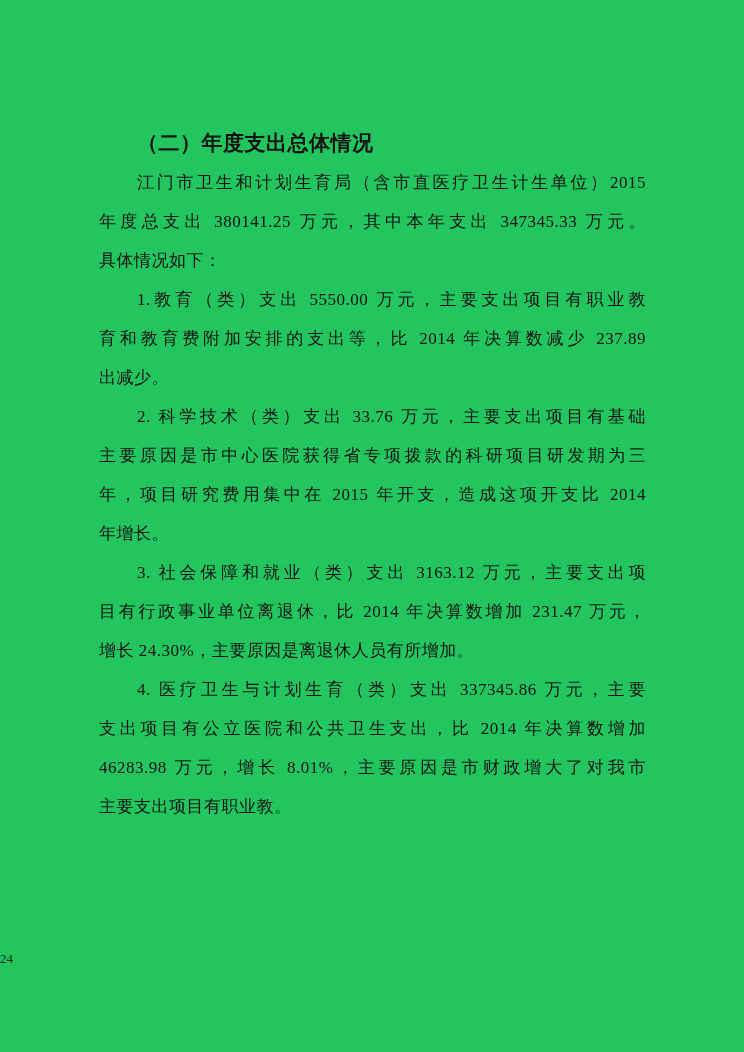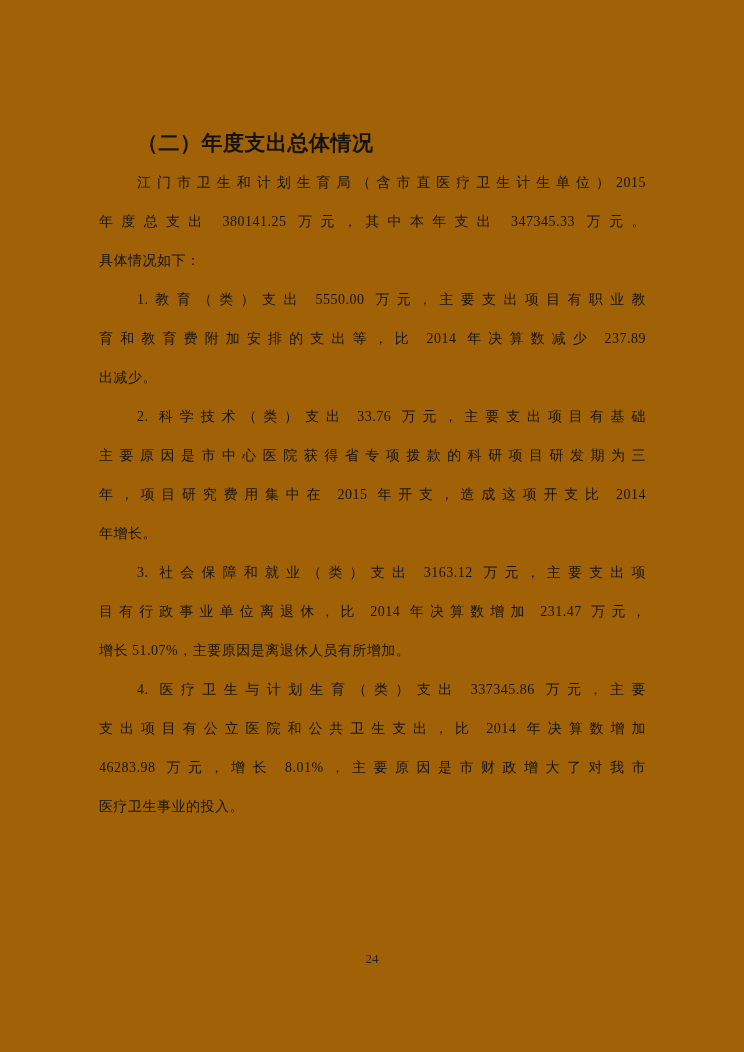--- a/index.html
+++ b/index.html
@@ -11,58 +11,57 @@
     width: 744px;
     height: 1052px;
     position: relative;
     font-family: "Liberation Serif", "DejaVu Serif", serif;
     color: #141414;
     overflow: hidden;
   }
   .page {
     position: absolute;
     inset: 0;
-    background: #a16207;
+    background: #22c55e;
   }
   .content {
     position: absolute;
     left: 99px;
     top: 124px;
     width: 547px;
   }
   .heading {
     font-size: 21px;
     font-weight: bold;
     line-height: 39px;
     text-indent: 38px;
     letter-spacing: 0.5px;
     white-space: nowrap;
   }
   .para {
     margin: 0;
   }
   .line {
-    font-size: 14px;
+    font-size: 17px;
     line-height: 39px;
     text-align: justify;
     text-align-last: justify;
     letter-spacing: 0.5px;
   }
   .line.first {
     text-indent: 38px;
   }
   .line.last {
     text-align-last: left;
   }
   .page-number {
     position: absolute;
     left: 0;
     top: 951px;
     width: 100%;
-    text-align: center;
     font-size: 13px;
     color: #222;
   }
 </style>
 </head>
 <body>
 
 <div class="page">
   <div class="content">
 
@@ -83,26 +82,26 @@
     <div class="para">
       <div class="line first">2. 科学技术（类）支出 33.76 万元，主要支出项目有基础</div>
       <div class="line">主要原因是市中心医院获得省专项拨款的科研项目研发期为三</div>
       <div class="line">年，项目研究费用集中在 2015 年开支，造成这项开支比 2014</div>
       <div class="line last">年增长。</div>
     </div>
 
     <div class="para">
       <div class="line first">3. 社会保障和就业（类）支出 3163.12 万元，主要支出项</div>
       <div class="line">目有行政事业单位离退休，比 2014 年决算数增加 231.47 万元，</div>
-      <div class="line last">增长 51.07%，主要原因是离退休人员有所增加。</div>
+      <div class="line last">增长 24.30%，主要原因是离退休人员有所增加。</div>
     </div>
 
     <div class="para">
       <div class="line first">4. 医疗卫生与计划生育（类）支出 337345.86 万元，主要</div>
       <div class="line">支出项目有公立医院和公共卫生支出，比 2014 年决算数增加</div>
       <div class="line">46283.98 万元，增长 8.01%，主要原因是市财政增大了对我市</div>
-      <div class="line last">医疗卫生事业的投入。</div>
+      <div class="line last">主要支出项目有职业教。</div>
     </div>
 
   </div>
 
   <div class="page-number">24</div>
 </div>
 
 </body></html>

